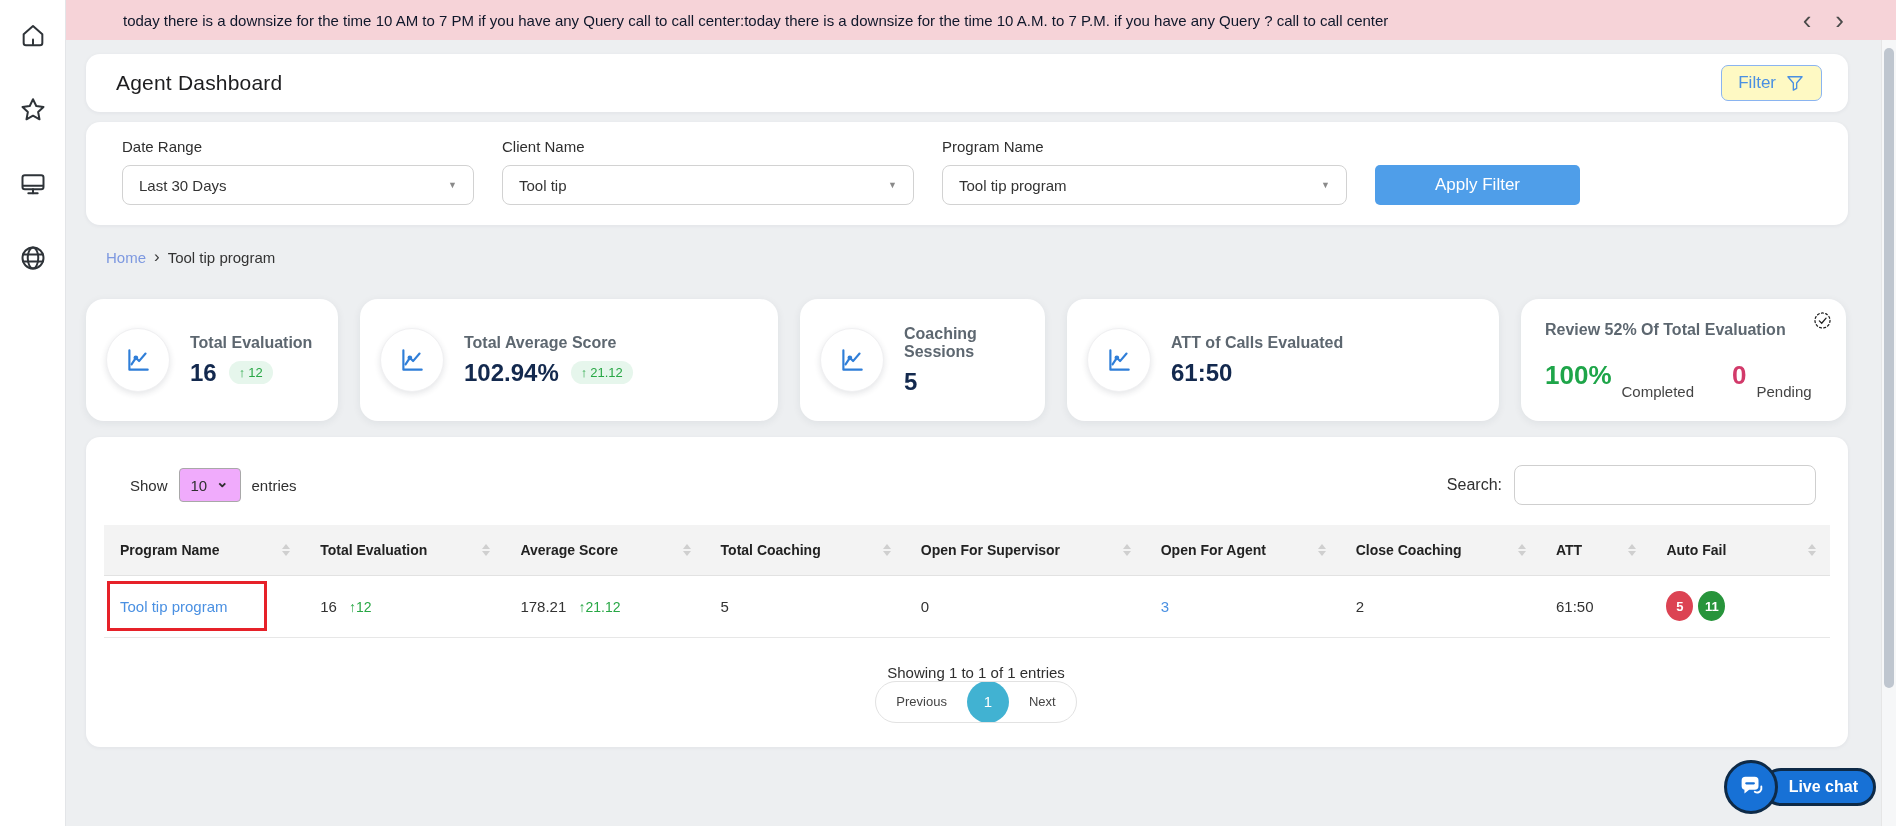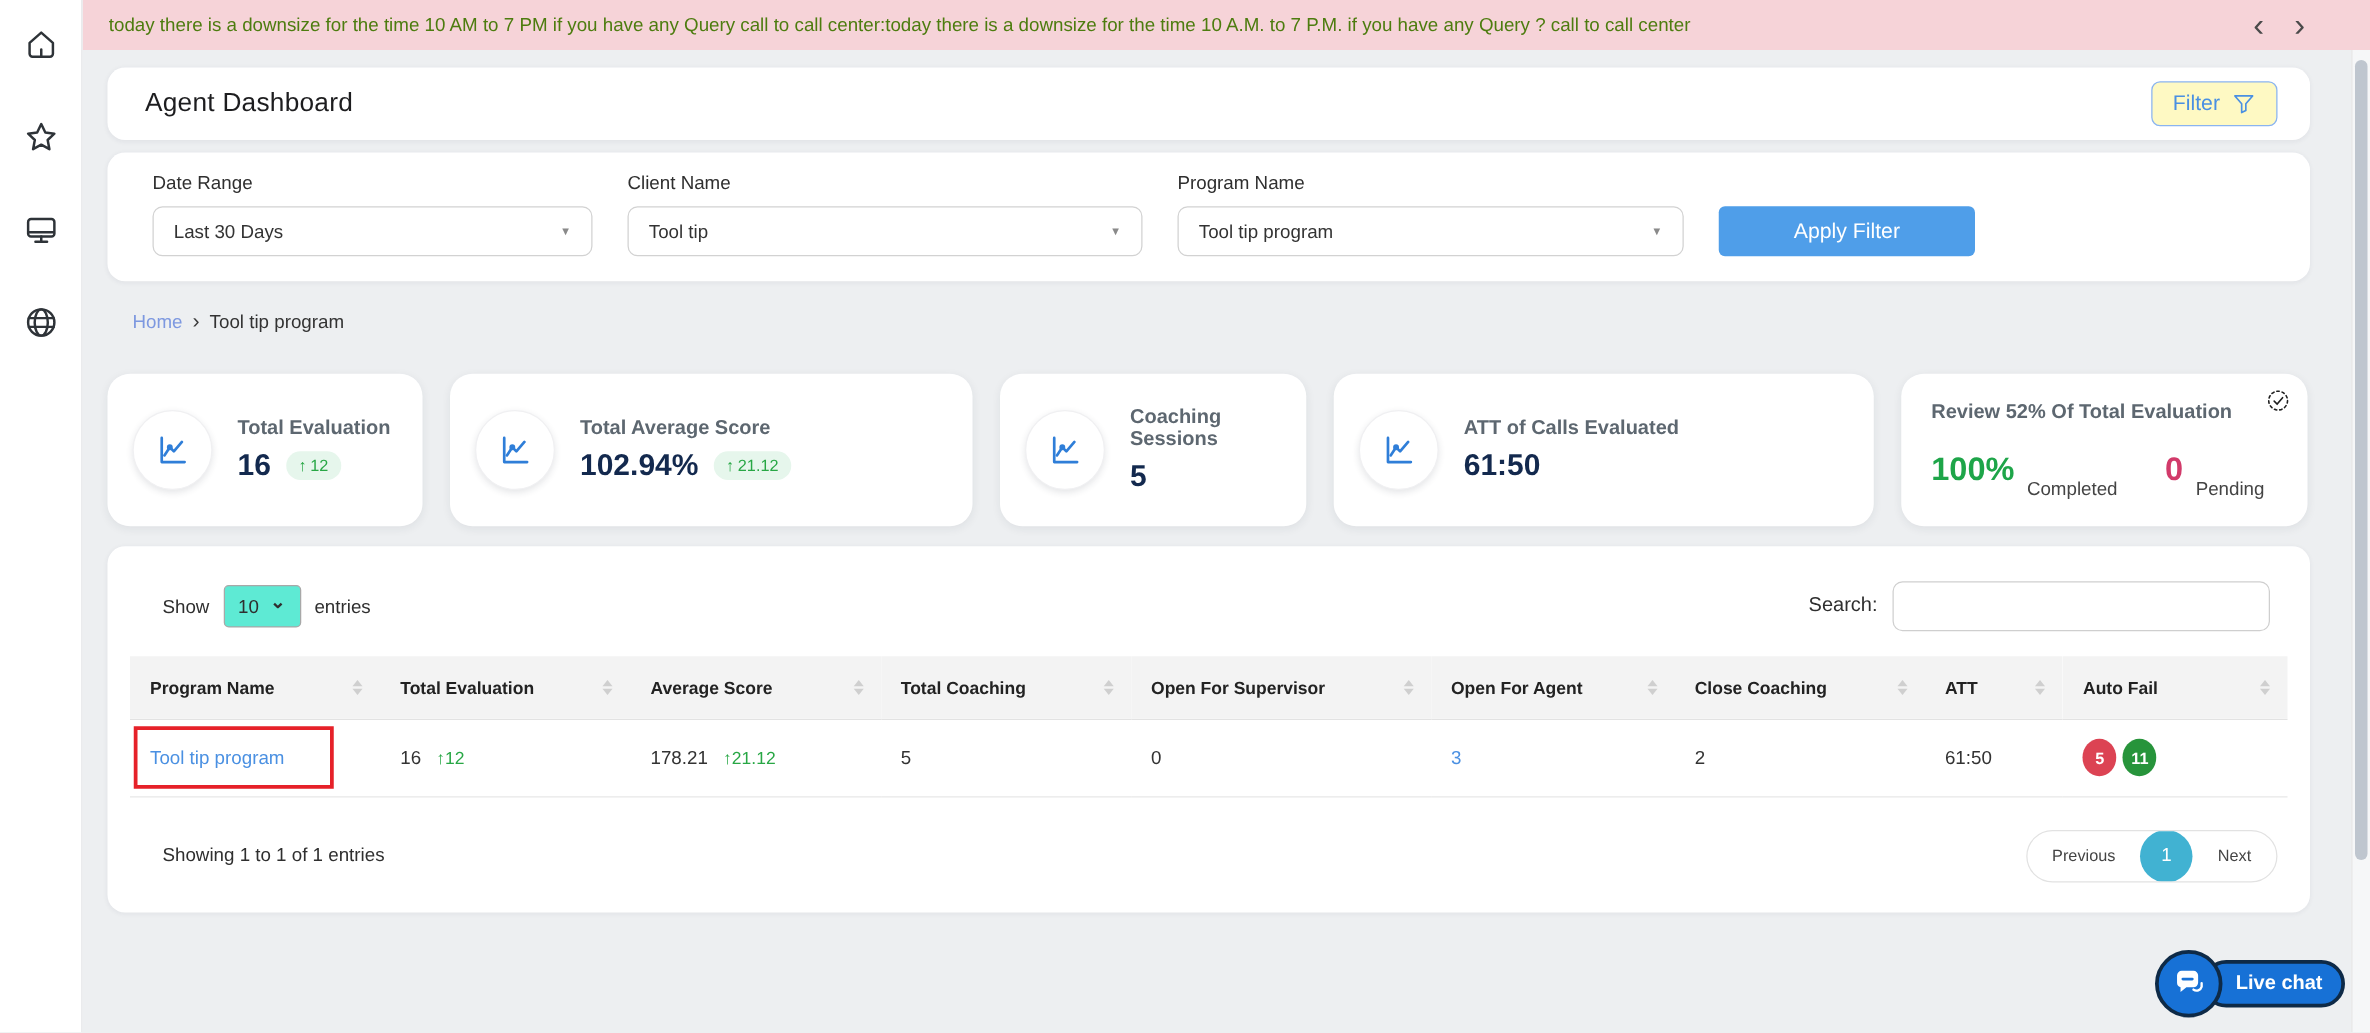--- a/index.html
+++ b/index.html
@@ -23,21 +23,21 @@
   .side-btn svg { stroke:#2e3338; fill:none; stroke-width:1.7; stroke-linecap:round; stroke-linejoin:round; }
 
   
   .main { flex:1; display:flex; flex-direction:column; min-width:0; }
 
   
   .banner {
     height:40px; background:#f6d3d8; display:flex; align-items:center;
     padding:0 52px 0 21px; flex:none;
   }
-  .banner-text { flex:1; font-size:15px; color:#4d7c0f; white-space:nowrap; overflow:hidden; }
+  .banner-text { flex:1; font-size:15px; color:#0f172a; white-space:nowrap; overflow:hidden;margin-left:36px; }
   .banner-nav { display:flex; gap:24px; margin-left:16px; }
   .banner-nav span { font-size:26px; line-height:22px; color:#4a4a4a; cursor:pointer; font-weight:300; }
 
   .content { padding:14px 48px 0 20px; }
 
   .panel { background:#fff; border-radius:14px; box-shadow:0 1px 4px rgba(30,40,60,0.06); }
 
   
   .header-panel { height:58px; display:flex; align-items:center; justify-content:space-between; padding:0 26px 0 30px; }
   .page-title { font-size:21px; font-weight:500; color:#1d1d1f; letter-spacing:0.2px; }
@@ -97,21 +97,21 @@
   .lbl-gray { font-size:15px; color:#444; margin-left:10px;margin-top:32px; }
   .pend-red { font-size:26px; font-weight:700; color:#d23a6a; margin-left:38px; }
   .clock-icon { position:absolute; top:12px; right:14px; }
   .clock-icon svg { stroke:#1f1f1f; fill:none; stroke-width:1.6; stroke-linecap:round; }
 
   
   .table-panel { margin-top:16px; padding:28px 18px 24px; }
   .tbl-controls { display:flex; justify-content:space-between; align-items:center; padding:0 14px 0 26px; }
   .show-group { display:flex; align-items:center; gap:11px; font-size:15px; color:#2f2f2f; }
   .show-select {
-    width:62px; height:34px; border:1px solid #a8a8a8; border-radius:4px; background:#5eead4;
+    width:62px; height:34px; border:1px solid #a8a8a8; border-radius:4px; background:#f0abfc;
     display:flex; align-items:center; justify-content:center; gap:9px; font-size:15px; cursor:pointer;
   }
   .show-chevron { font-size:15px; font-weight:700; line-height:10px; margin-top:-6px; }
   .search-group { display:flex; align-items:center; gap:12px; font-size:16px; color:#2f2f2f; }
   .search-input { width:302px; height:40px; border:1px solid #cfcfcf; border-radius:8px; padding:0 10px; font-size:15px; font-family:inherit; }
 
   table { width:100%; border-collapse:collapse; table-layout:fixed; margin-top:20px; }
   thead th {
     background:#f3f3f3; text-align:left; font-size:14px; font-weight:700; color:#222;
     height:50px; padding:0 26px 0 16px; position:relative; cursor:pointer;
@@ -127,21 +127,21 @@
     position:absolute; left:3px; top:50%; transform:translateY(-50%);
     width:160px; height:50px; border:3px solid #e62129; z-index:1;
   }
   .green-delta { color:#28a745; font-size:14px; margin-left:8px; }
   .cell-link { color:#4a90e2; text-decoration:none; cursor:pointer; }
   .badges { display:flex; gap:5px; align-items:center; }
   .badge { width:27px; height:30px; border-radius:50%; color:#fff; font-size:13px; font-weight:700; display:flex; align-items:center; justify-content:center; }
   .badge.red { background:#dc4353; }
   .badge.grn { background:#27943b; }
 
-  .tbl-footer { display:flex; justify-content:space-between; align-items:center; margin-top:26px; padding:0 8px 0 26px; }
+  .tbl-footer { display:flex; justify-content:space-between; align-items:center; margin-top:26px; padding:0 8px 0 26px;flex-direction:column; }
   .showing-text { font-size:15px; color:#2f2f2f; }
   .pagination { display:flex; align-items:center; border:1px solid #e2e2e2; border-radius:22px; height:42px; background:#fff; overflow:hidden; }
   .pg-prev, .pg-next { font-size:13px; color:#444; padding:0 20px; cursor:pointer; background:none; border:none; font-family:inherit; }
   .pg-page { width:42px; height:42px; border-radius:50%; background:#41b2d2; color:#fff; font-size:15px; display:flex; align-items:center; justify-content:center; cursor:pointer; flex:none; }
 
   
   .livechat { position:absolute; right:20px; bottom:12px; display:flex; align-items:center; z-index:20; cursor:pointer; }
   .lc-icon {
     width:54px; height:54px; border-radius:50%; background:#1771d6; border:3px solid #0e2a47;
     display:flex; align-items:center; justify-content:center; z-index:2; flex:none;

